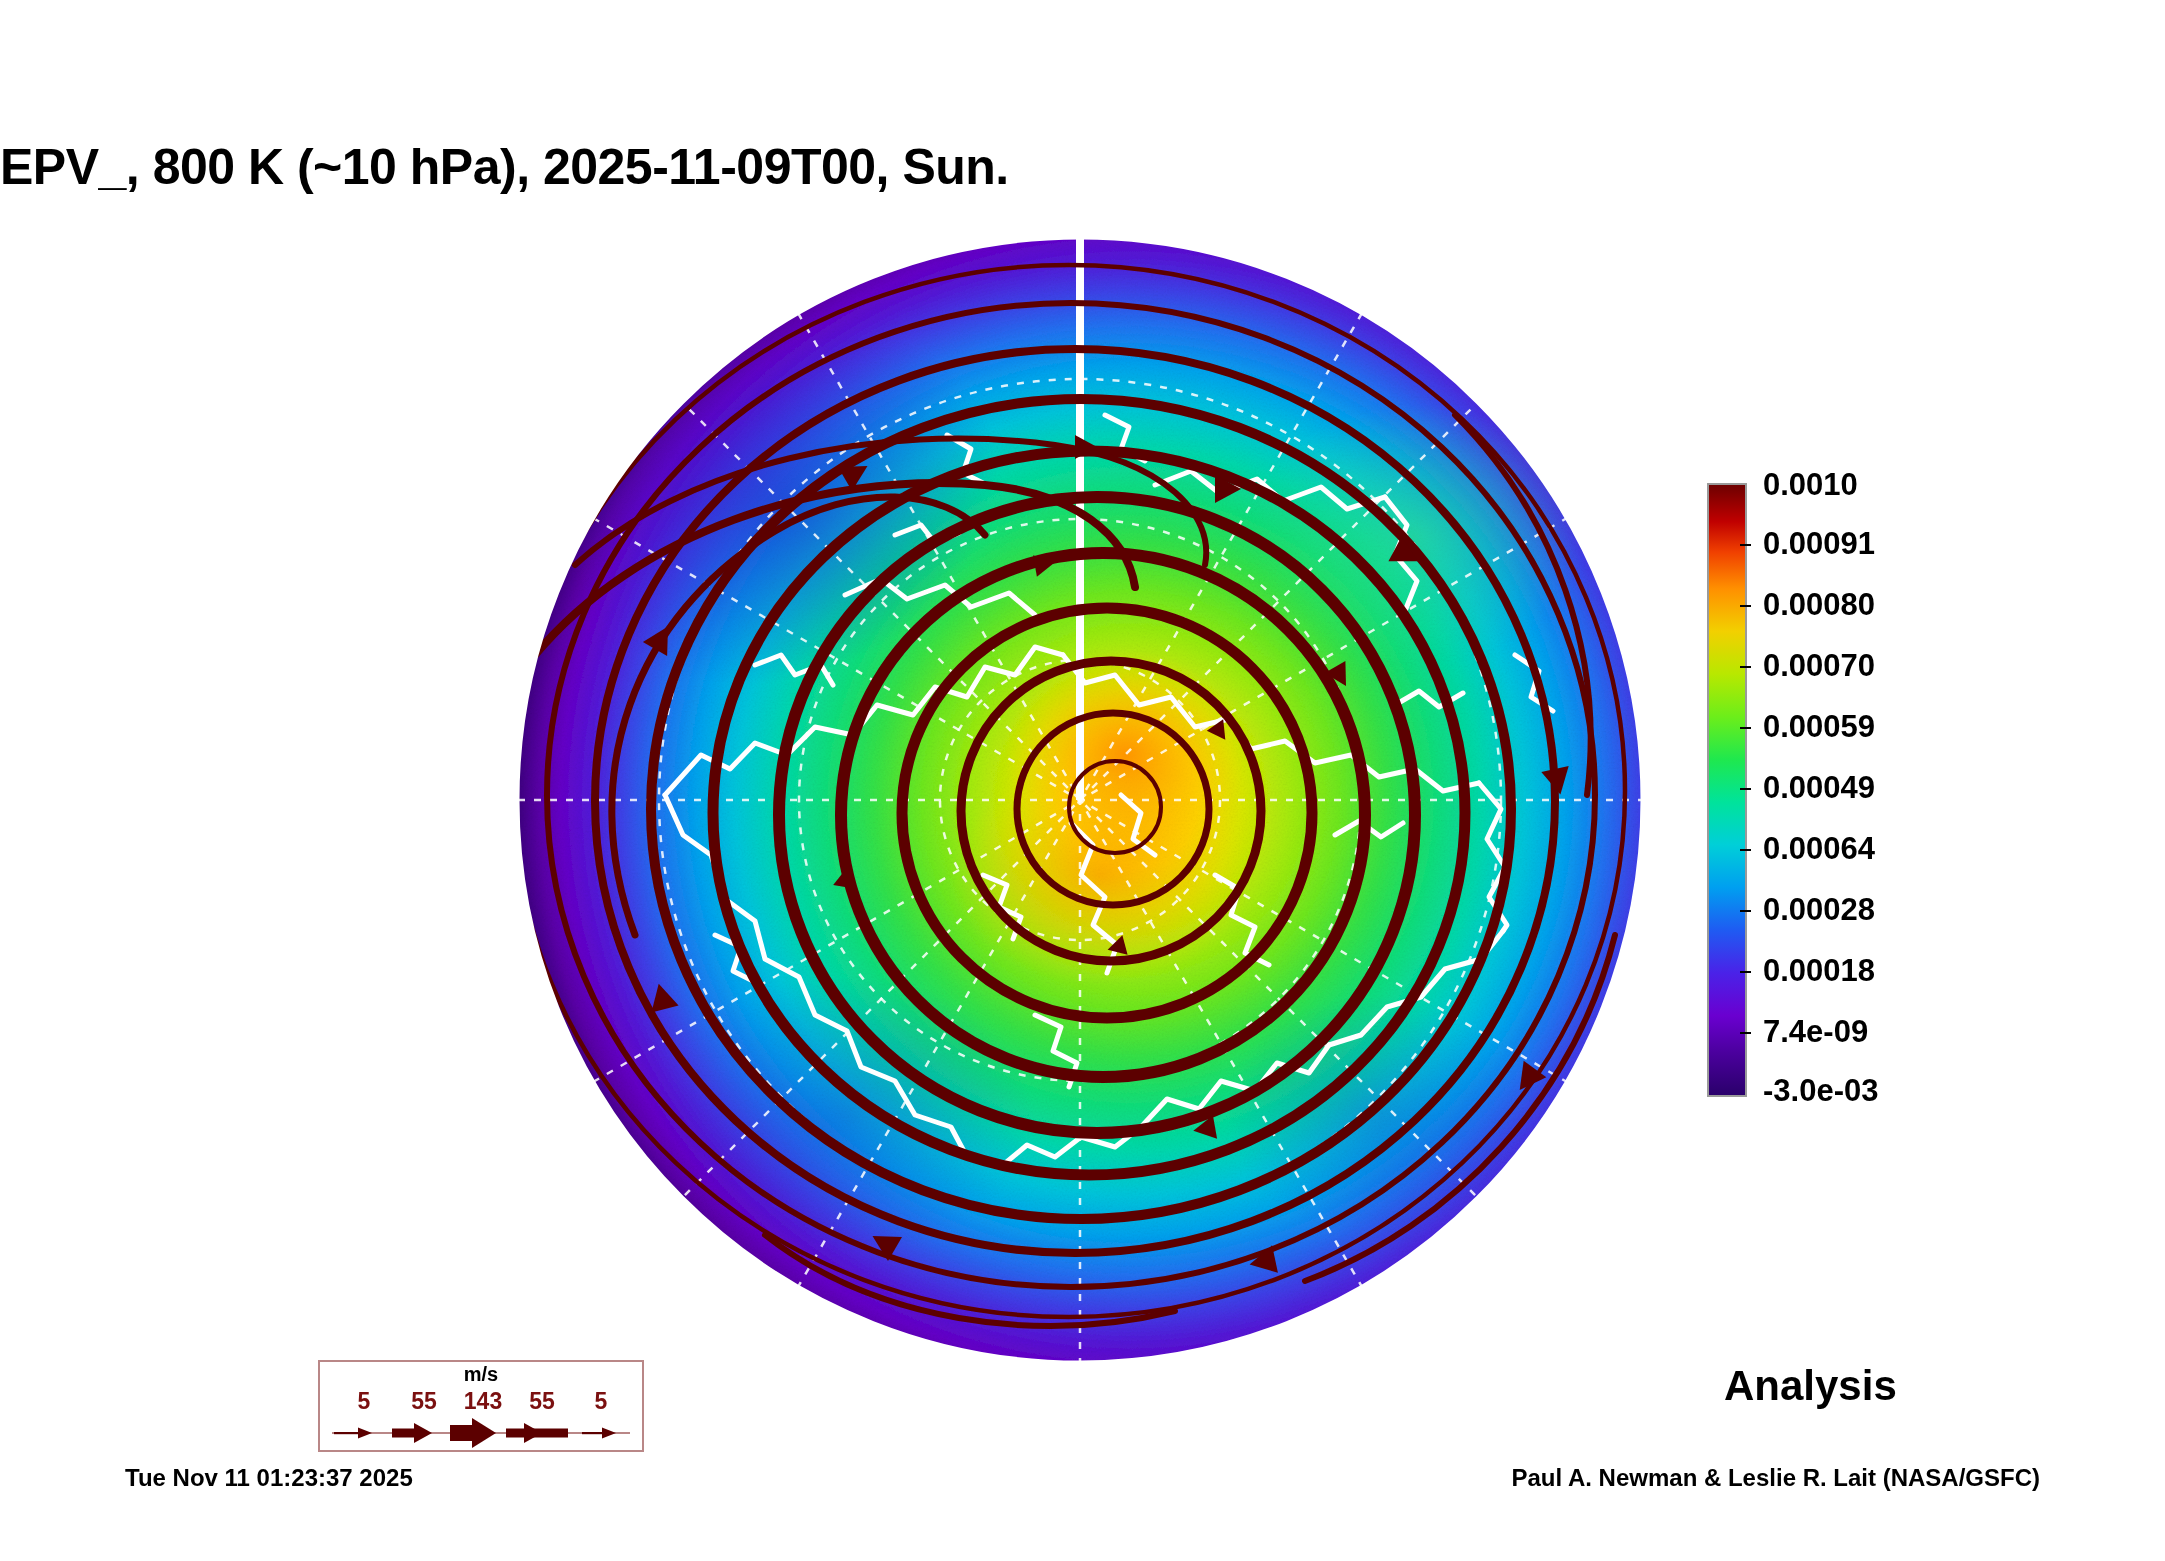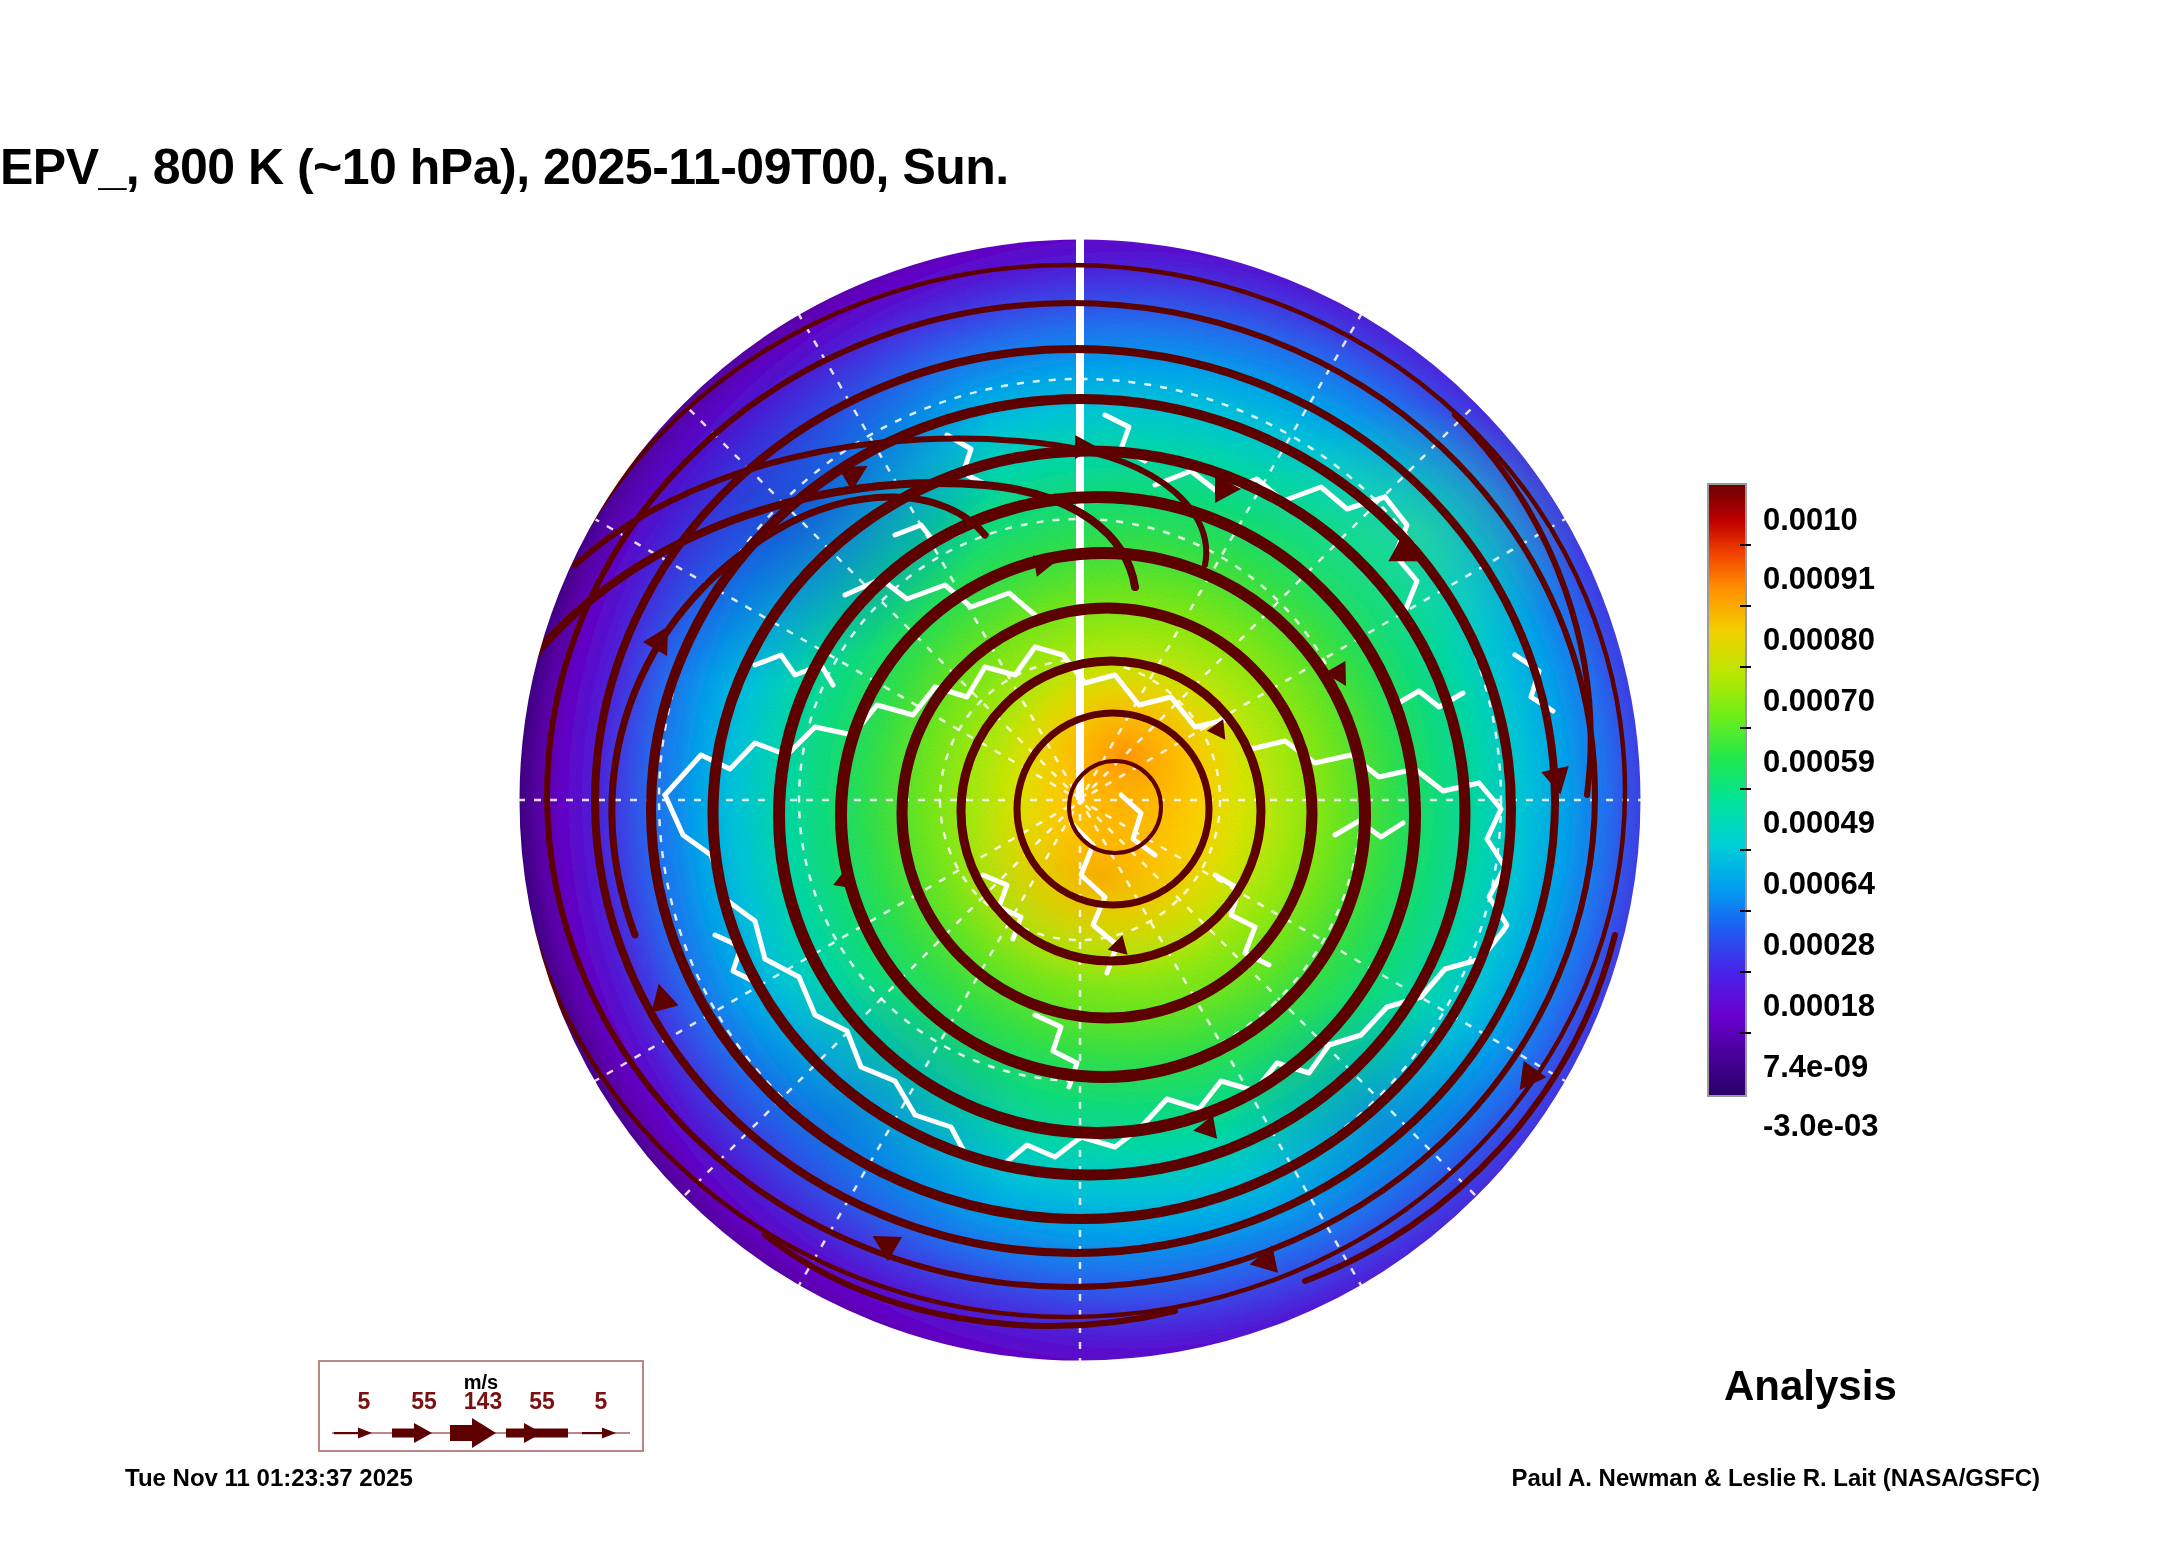--- a/index.html
+++ b/index.html
@@ -33,29 +33,29 @@
       #b8e800 69%,
       #f2d000 76%,
       #ff9000 83%,
       #f04000 89%,
       #c00000 94%,
       #6e0000 100%);
   }
   .cb-tick{ position:absolute; left:40px; width:11px; height:2px; background:#000; }
   .cb-label{
     position:absolute; left:63px; font-size:31px; font-weight:bold; color:#000;
-    white-space:nowrap; transform:translateY(-50%);margin-top:35px;
+    white-space:nowrap; transform:translateY(-50%);
   }
 
   #wind-legend{
     position:absolute; left:318px; top:1360px; width:322px; height:88px;
     border:2px solid #b98787; background:#ffffff;
   }
   #wind-unit{
-    position:absolute; left:0; right:0; top:9px; text-align:center;
+    position:absolute; left:0; right:0; top:1px; text-align:center;
     font-size:20px; font-weight:bold; color:#000;
   }
   .wind-num{
     position:absolute; top:26px; font-size:23px; font-weight:bold; color:#7b1010;
     text-align:center; transform:translateX(-50%);
   }
   #wind-arrows{ position:absolute; left:0; top:56px; width:322px; height:30px; }
 
   #analysis-label{
     position:absolute; left:1705px; top:1362px;

